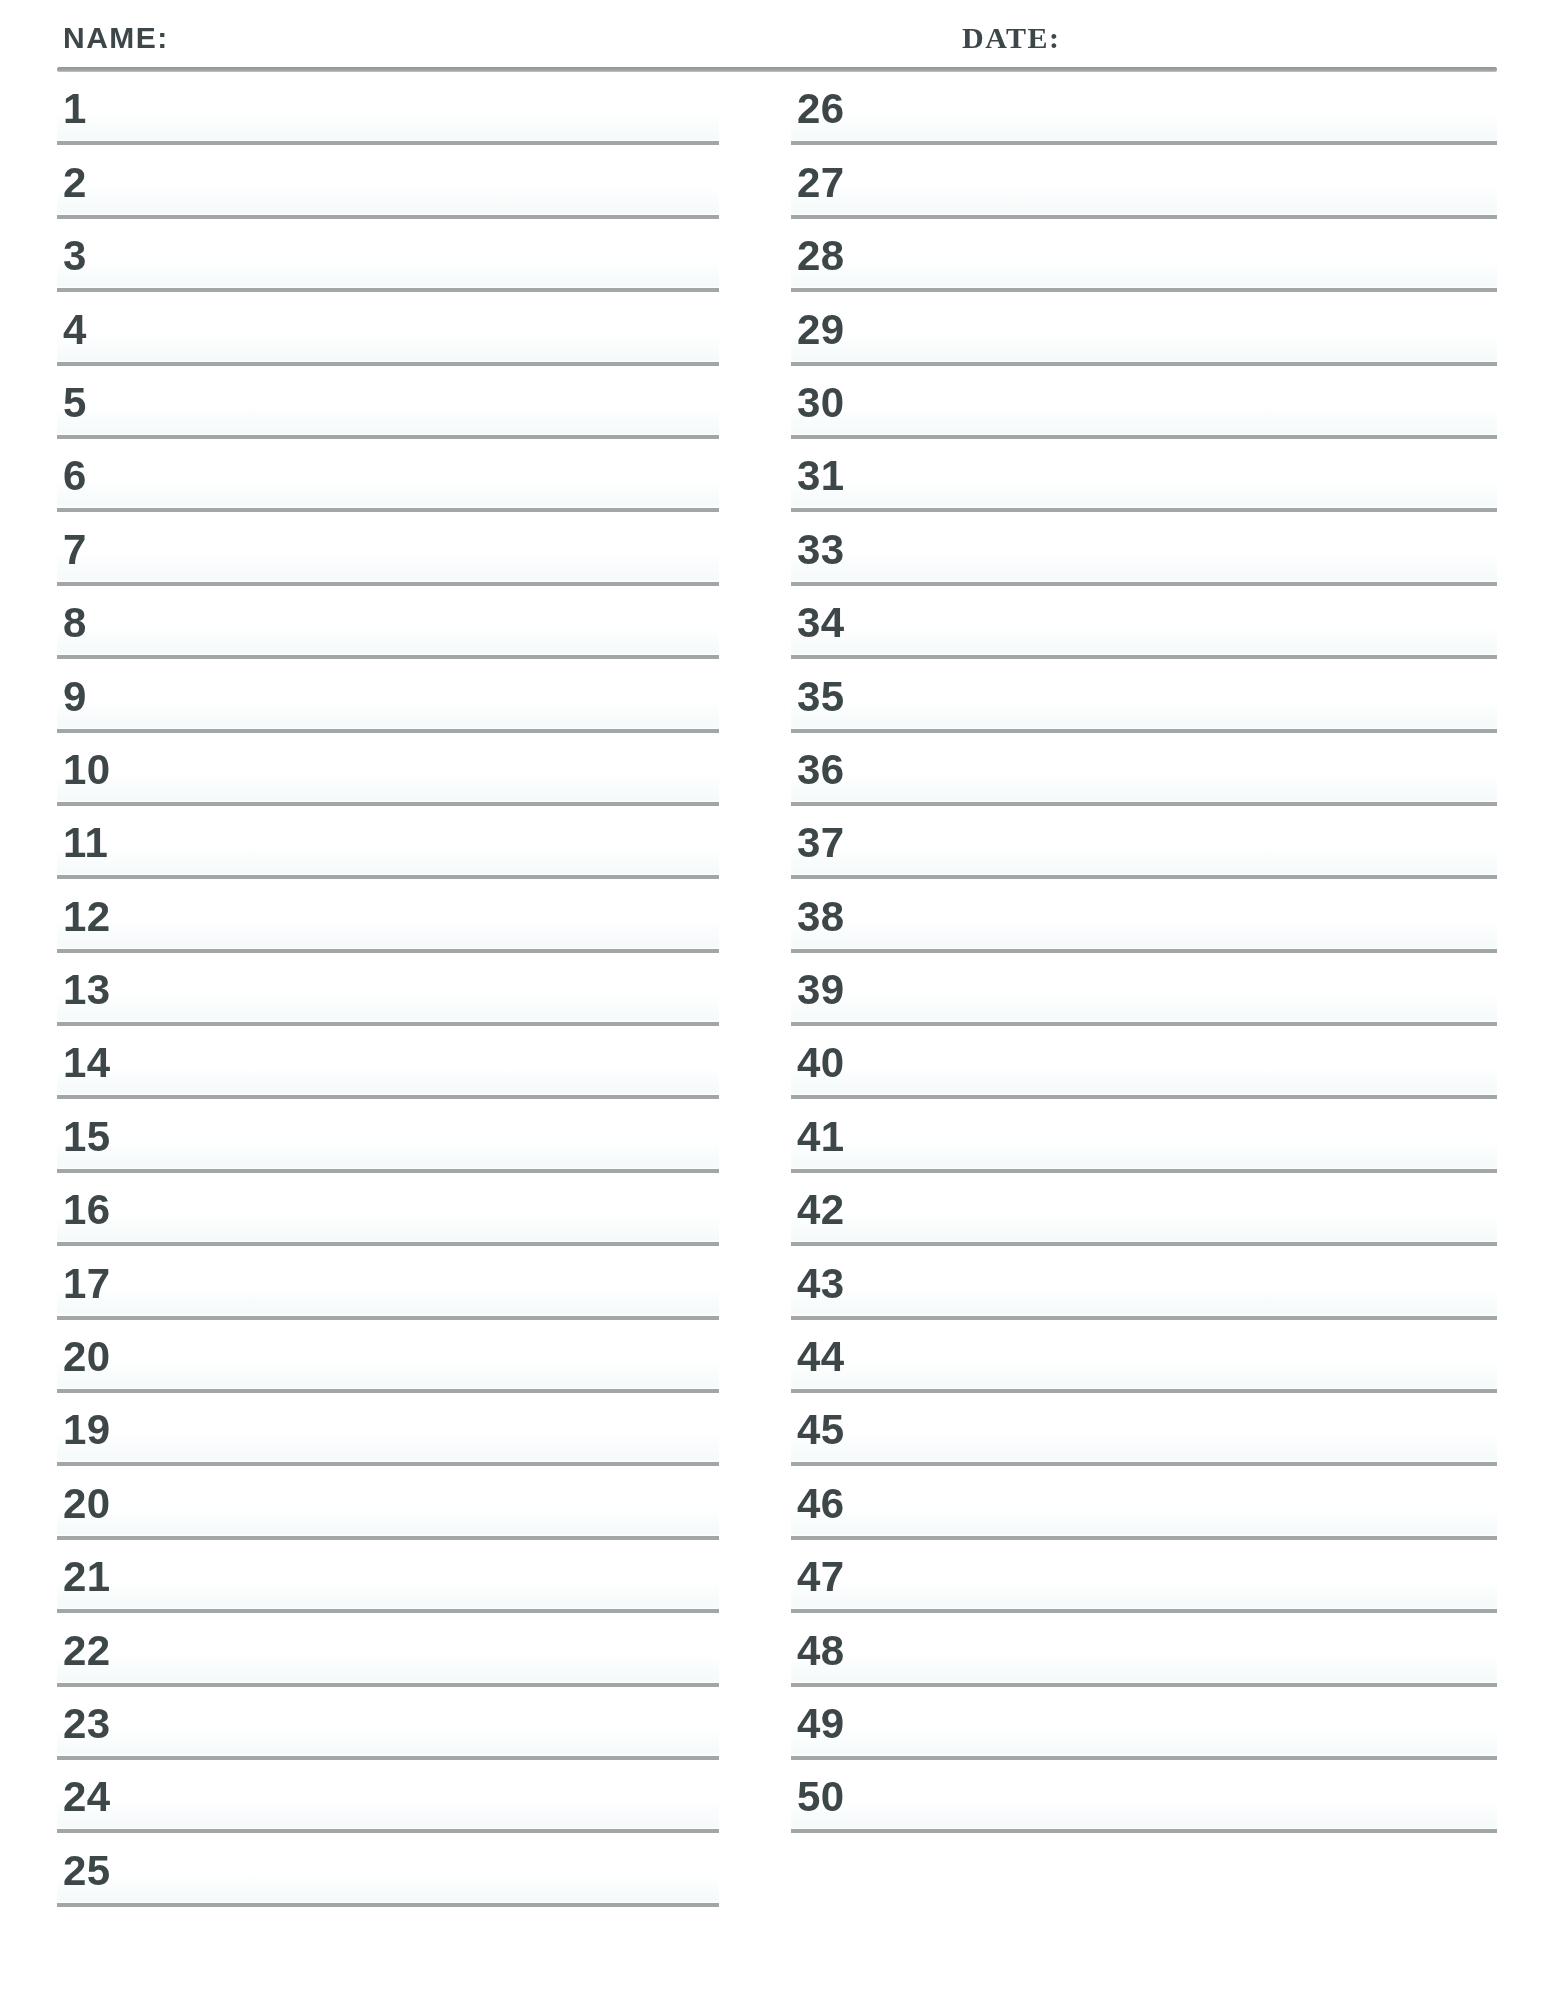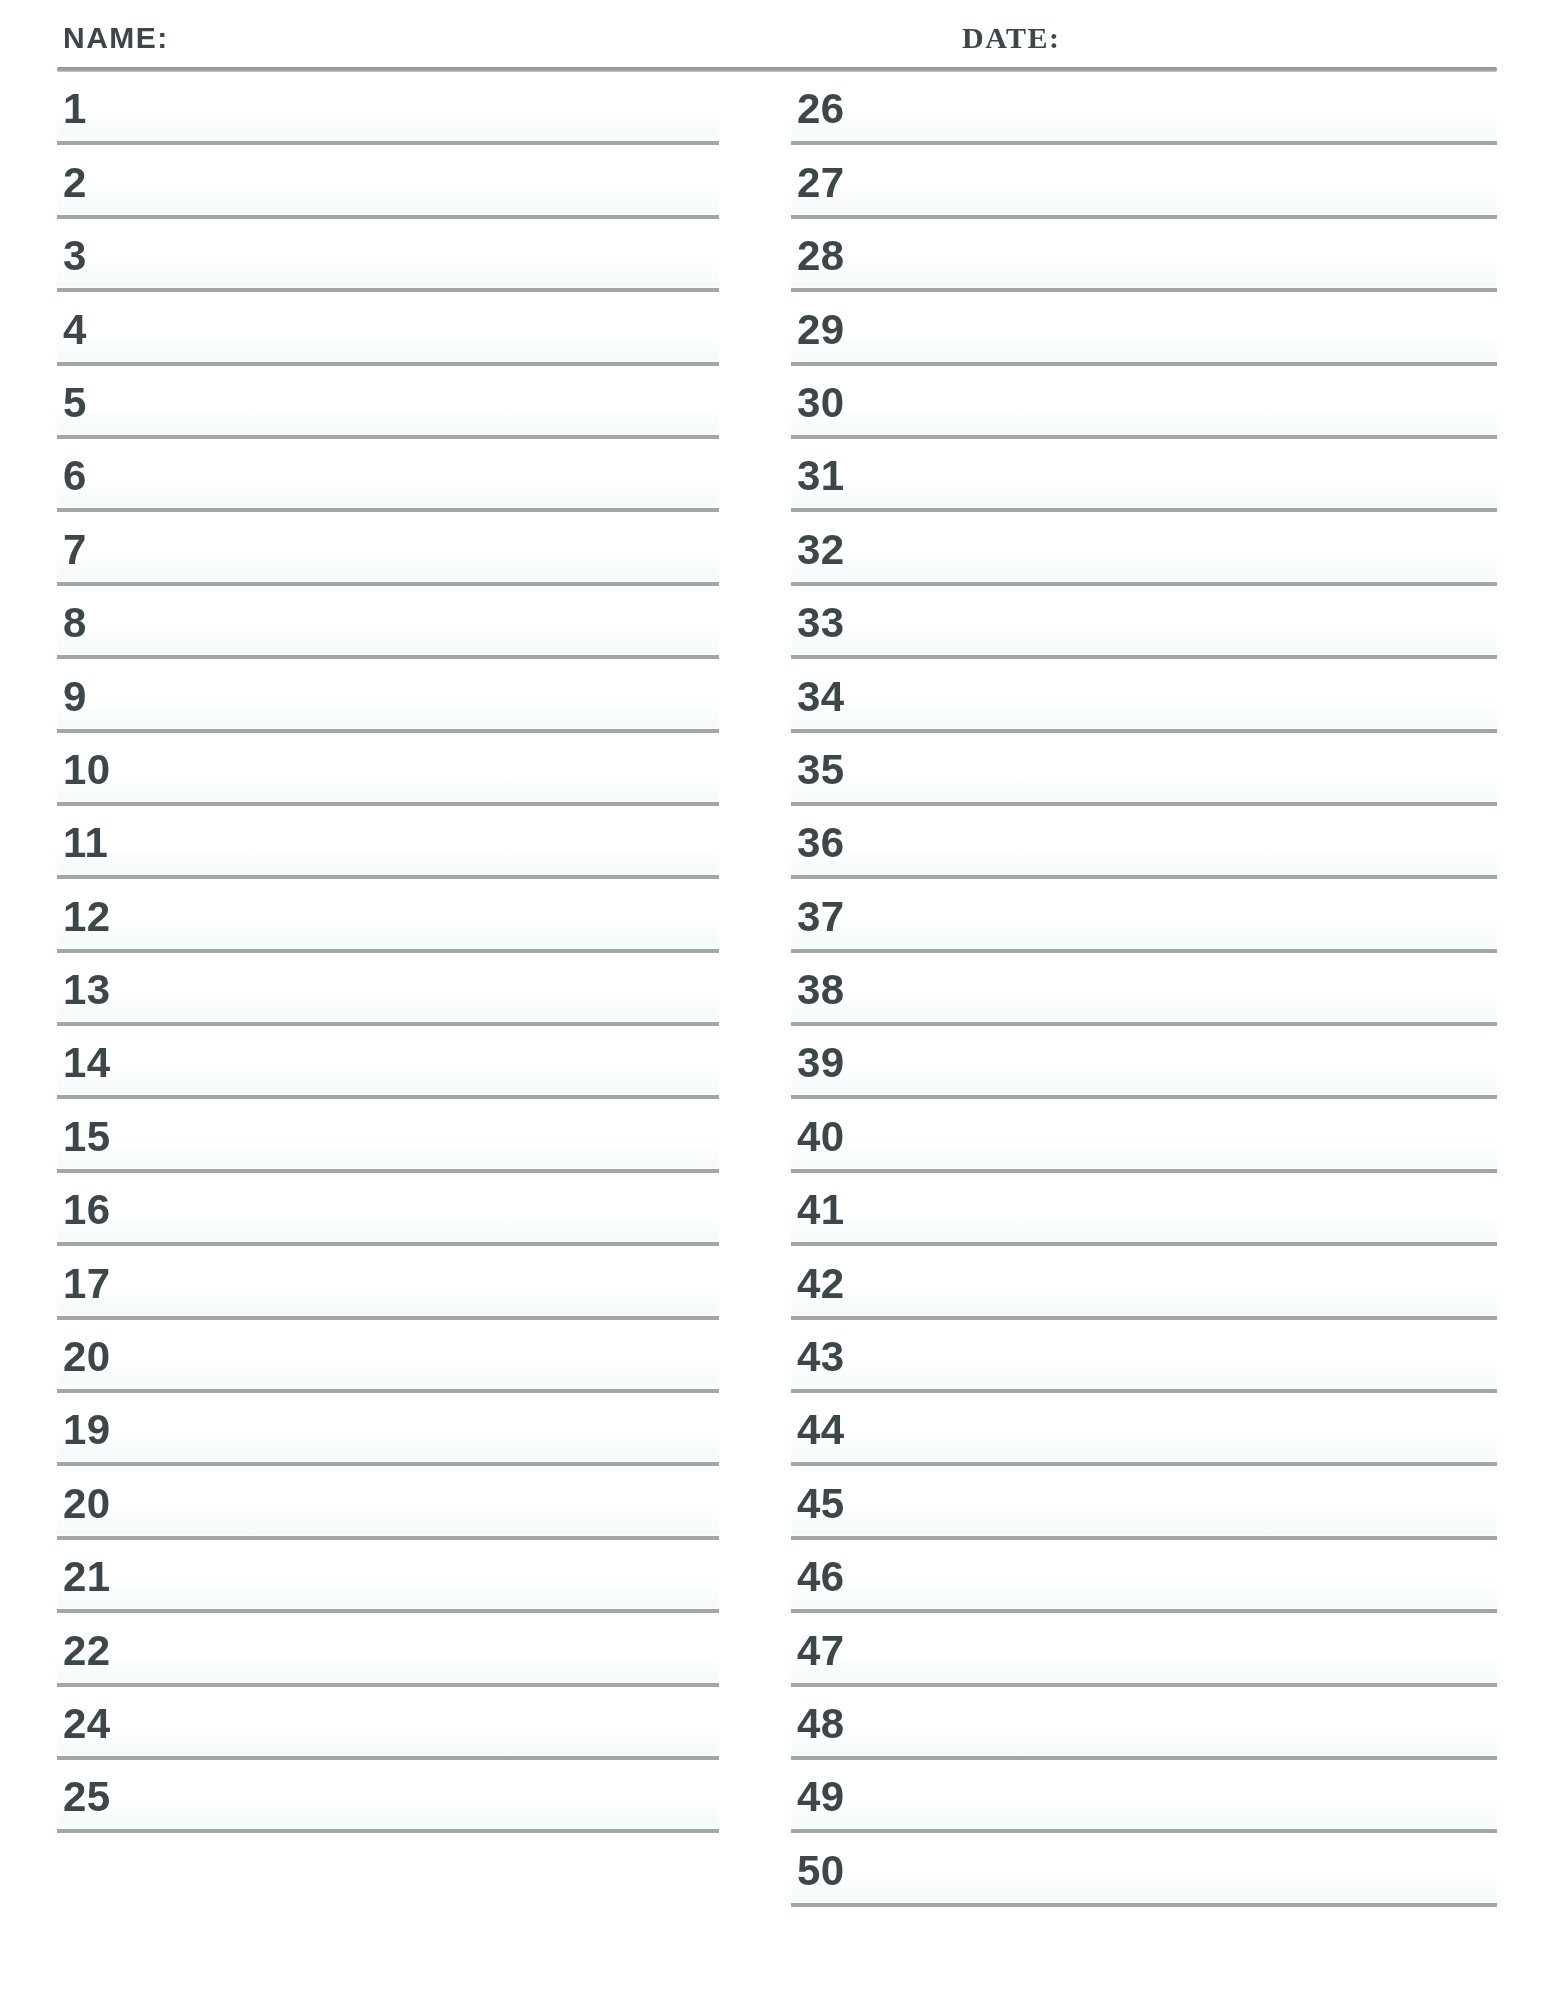--- a/index.html
+++ b/index.html
@@ -179,20 +179,24 @@
         </div>
         <div class="row">
           <span class="row-number">21</span>
           <span class="row-blank"></span>
         </div>
         <div class="row">
           <span class="row-number">22</span>
           <span class="row-blank"></span>
         </div>
         <div class="row">
+          <span class="row-number">23</span>
+          <span class="row-blank"></span>
+        </div>
+        <div class="row">
           <span class="row-number">24</span>
           <span class="row-blank"></span>
         </div>
         <div class="row">
           <span class="row-number">25</span>
           <span class="row-blank"></span>
         </div>
       </div>
     <div class="col col-right">
         <div class="row">
@@ -213,24 +217,20 @@
         </div>
         <div class="row">
           <span class="row-number">30</span>
           <span class="row-blank"></span>
         </div>
         <div class="row">
           <span class="row-number">31</span>
           <span class="row-blank"></span>
         </div>
         <div class="row">
-          <span class="row-number">32</span>
-          <span class="row-blank"></span>
-        </div>
-        <div class="row">
           <span class="row-number">33</span>
           <span class="row-blank"></span>
         </div>
         <div class="row">
           <span class="row-number">34</span>
           <span class="row-blank"></span>
         </div>
         <div class="row">
           <span class="row-number">35</span>
           <span class="row-blank"></span>

